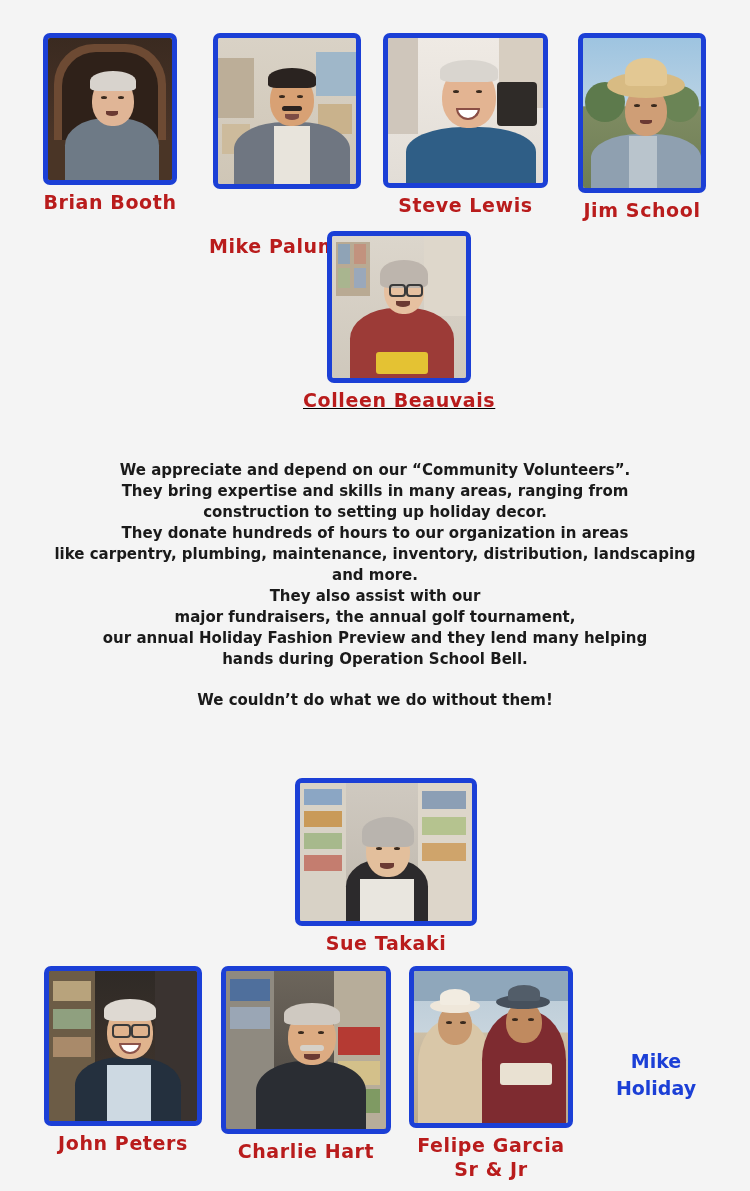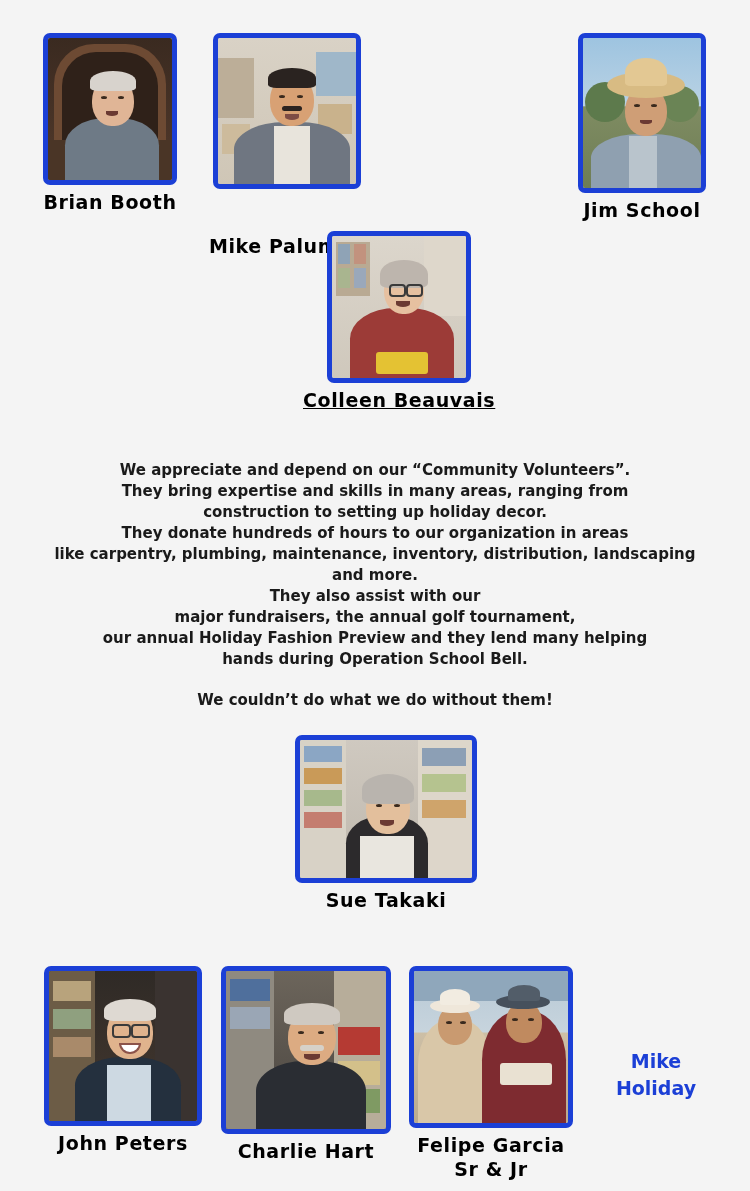--- a/index.html
+++ b/index.html
@@ -37,21 +37,21 @@
     position: relative;
   }
   .photo {
     width: 100%;
     height: 100%;
     position: relative;
     overflow: hidden;
   }
   .caption {
     margin-top: 6px;
-    color: #000000;
+    color: #b91c1c;
     font-family: "DejaVu Sans", sans-serif;
     font-weight: bold;
     font-size: 19px;
     letter-spacing: 0.6px;
     text-align: center;
     line-height: 1.25;
     white-space: pre-line;
   }
 
   
@@ -161,20 +161,38 @@
           <div class="eye" style="left:61px; top:57px;"></div>
           <div class="eye" style="left:79px; top:57px;"></div>
           <div style="position:absolute; left:64px; top:68px; width:20px; height:5px; background:#2b2320; border-radius:3px;"></div>
           <div class="mouth" style="left:67px; top:76px; width:14px; height:6px; background:#7d4b44;"></div>
         </div>
       </div>
     </div>
     <div class="caption">Mike Palumbo</div>
   </div>
 
+  <div class="card" style="left:383px; top:33px;">
+    <div class="photo-frame" style="width:165px; height:155px;">
+      <div class="photo">
+        <div class="scene" style="background:linear-gradient(#efeae4,#e2ddd6);">
+          <div class="shelf" style="left:0; top:0; width:30px; height:96px; background:#cfc6bb;"></div>
+          <div class="shelf" style="right:0; top:0; width:44px; height:70px; background:#d7cec1;"></div>
+          <div style="position:absolute; right:6px; top:44px; width:40px; height:44px; background:#2f2b28; border-radius:4px;"></div>
+          <div class="body" style="left:18px; bottom:0; width:130px; height:56px; background:#2f5e86;"></div>
+          <div class="head" style="left:54px; top:28px; width:54px; height:62px; background:#e3b492;"></div>
+          <div class="hair" style="left:52px; top:22px; width:58px; height:22px; background:#d9d5cf;"></div>
+          <div class="eye" style="left:65px; top:52px;"></div>
+          <div class="eye" style="left:88px; top:52px;"></div>
+          <div style="position:absolute; left:68px; top:70px; width:24px; height:12px; background:#ffffff; border-radius:0 0 12px 12px; border:2px solid #8a4e45; box-sizing:border-box;"></div>
+        </div>
+      </div>
+    </div>
+    <div class="caption">Steve Lewis</div>
+  </div>
 
   <div class="card" style="left:578px; top:33px;">
     <div class="photo-frame" style="width:128px; height:160px;">
       <div class="photo">
         <div class="scene" style="background:linear-gradient(#9ec4e0 0%, #b9d2e4 45%, #7f8c62 46%, #6e7d55 100%);">
           <div style="position:absolute; left:2px; top:44px; width:40px; height:40px; background:#5d7a4c; border-radius:50%;"></div>
           <div style="position:absolute; right:2px; top:48px; width:38px; height:36px; background:#6a8455; border-radius:50%;"></div>
           <div class="body" style="left:8px; bottom:0; width:110px; height:54px; background:#8fa0b0;"></div>
           <div style="position:absolute; left:46px; bottom:0; width:28px; height:52px; background:#b9c4cc;"></div>
           <div class="head" style="left:42px; top:48px; width:42px; height:50px; background:#cf9e76;"></div>
@@ -217,21 +235,21 @@
 They bring expertise and skills in many areas, ranging from
 construction to setting up holiday decor.
 They donate hundreds of hours to our organization in areas
 like carpentry, plumbing, maintenance, inventory, distribution, landscaping
 and more.
 They also assist with our
 major fundraisers, the annual golf tournament,
 our annual Holiday Fashion Preview and they lend many helping
 hands during Operation School Bell.</div>
 
-  <div class="card" style="left:295px; top:735px;justify-content:space-between;">
+  <div class="card" style="left:295px; top:778px;justify-content:space-between;">
     <div class="photo-frame" style="width:182px; height:148px;">
       <div class="photo">
         <div class="scene" style="background:linear-gradient(#cfc9c0,#bfb8ad);">
           <div class="shelf" style="left:0; top:0; width:46px; height:138px; background:#d8d2c6;"></div>
           <div style="position:absolute; left:4px; top:6px; width:38px; height:16px; background:#8ba6c4;"></div>
           <div style="position:absolute; left:4px; top:28px; width:38px; height:16px; background:#c99a58;"></div>
           <div style="position:absolute; left:4px; top:50px; width:38px; height:16px; background:#a7b98c;"></div>
           <div style="position:absolute; left:4px; top:72px; width:38px; height:16px; background:#c47d6f;"></div>
           <div class="shelf" style="right:0; top:0; width:54px; height:138px; background:#ddd6ca;"></div>
           <div style="position:absolute; right:6px; top:8px; width:44px; height:18px; background:#8c9fb5;"></div>

